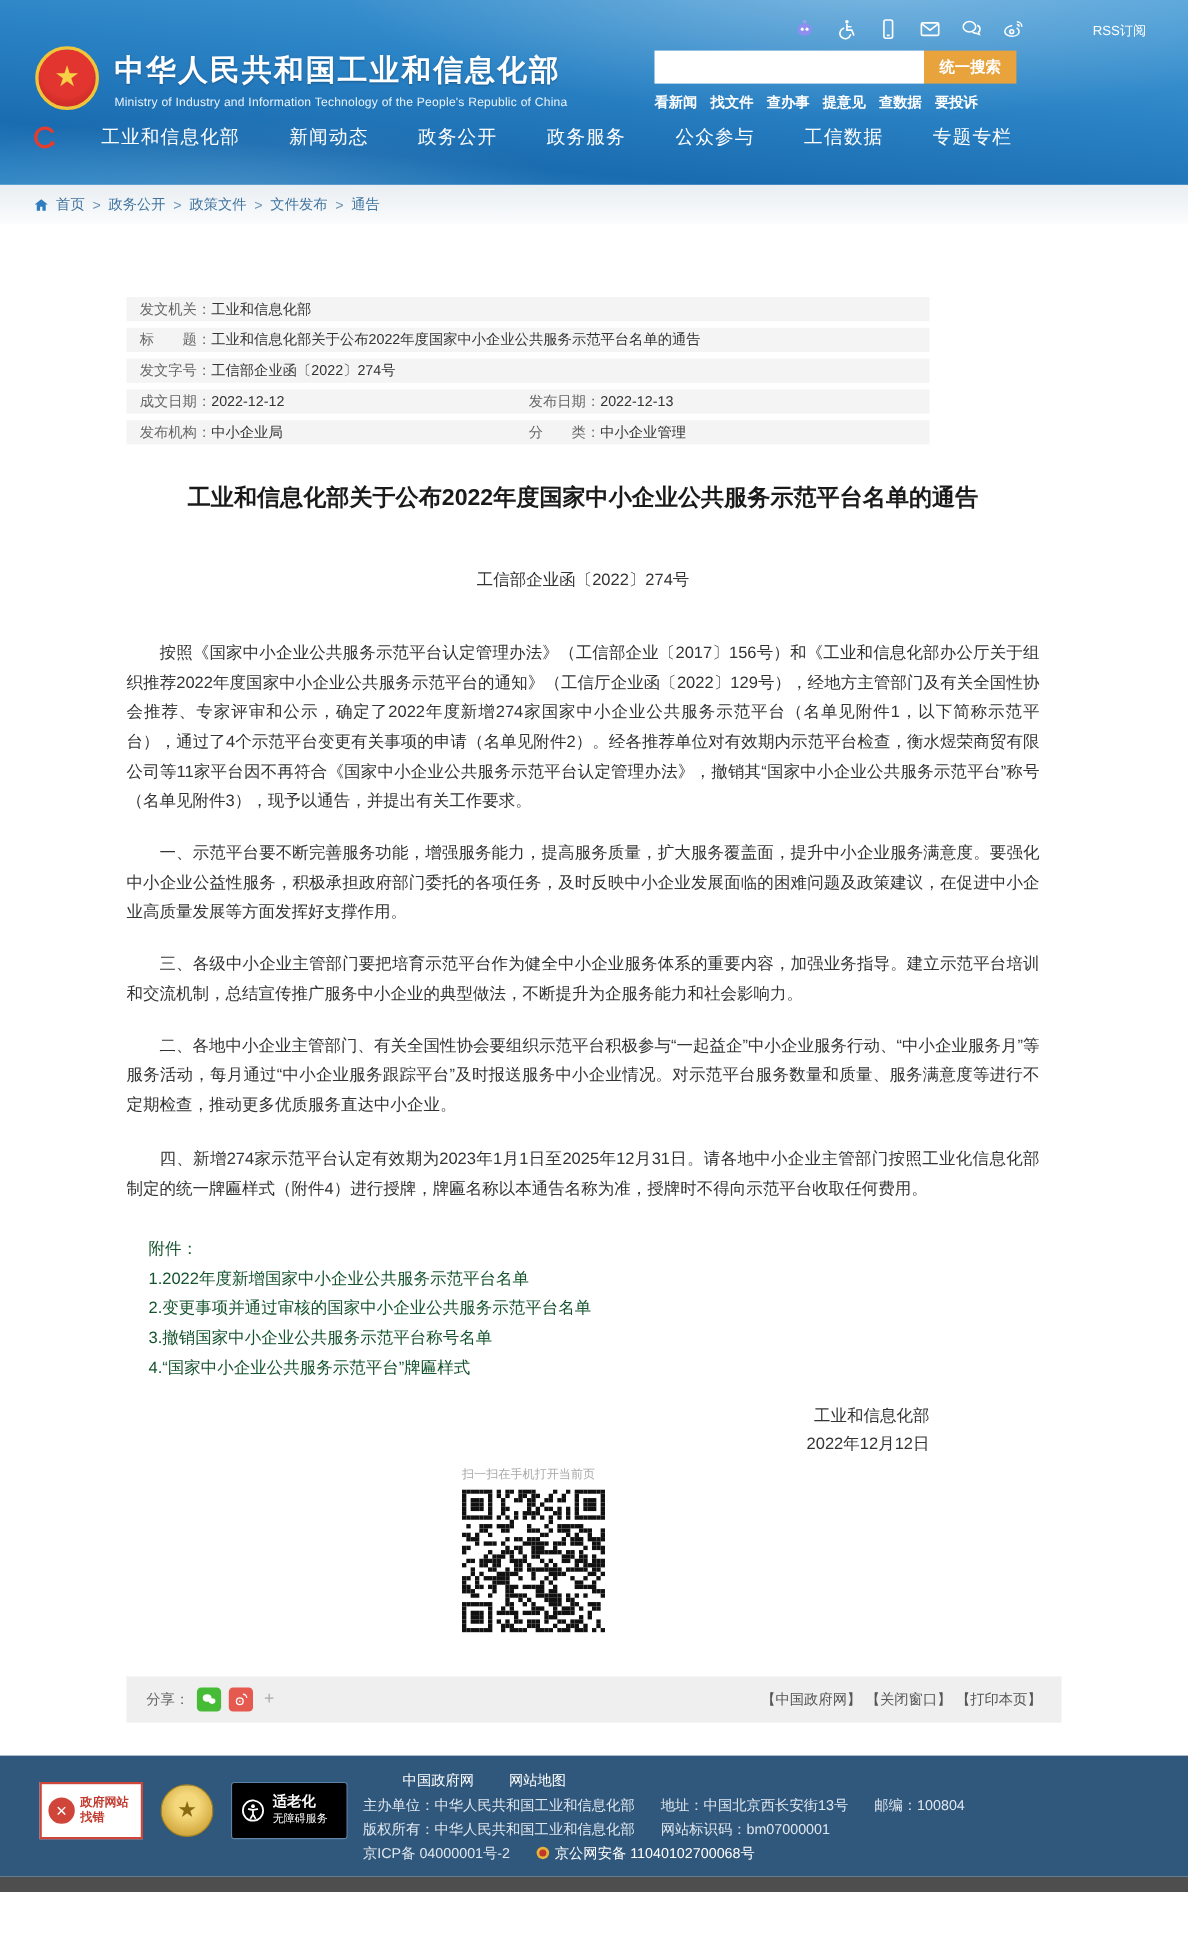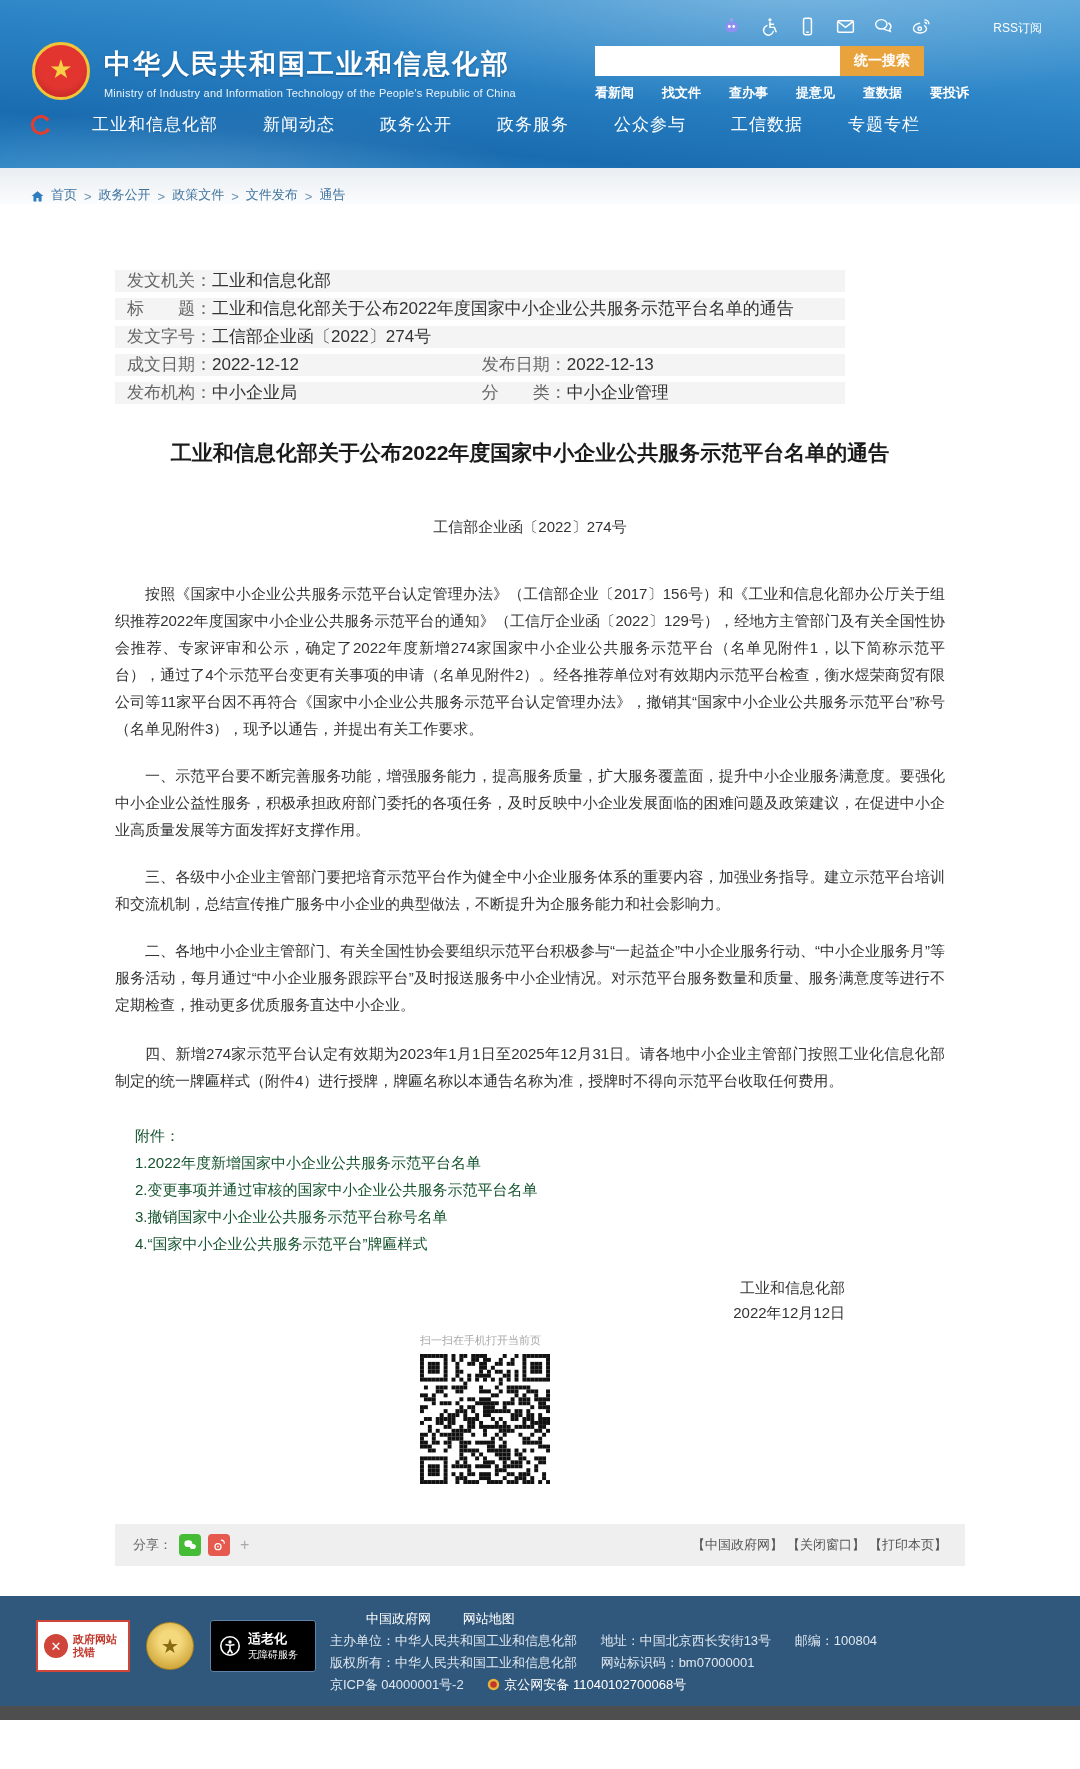--- a/index.html
+++ b/index.html
@@ -29,40 +29,40 @@
     border:3px solid #f0c53a; display:flex; align-items:center; justify-content:center;
   }
   .emblem .star{ color:#f7d046; font-size:26px; line-height:1; margin-top:-4px; }
   .site-title-block{ position:absolute; left:104px; top:46px; }
   .site-title{ color:#fff; font-size:27px; font-weight:bold; letter-spacing:2px; text-shadow:0 1px 2px rgba(0,30,60,.35); }
   .site-subtitle{ color:#e9f3fb; font-size:11px; margin-top:5px; letter-spacing:.2px; }
 
   .search-area{ position:absolute; left:595px; top:46px; display:flex; }
   .search-input{ width:245px; height:30px; border:none; outline:none; padding:0 8px; font-size:13px; background:#fff; }
   .search-btn{ width:84px; height:30px; border:none; background:#e8a33d; color:#fff; font-size:14px; font-weight:bold; cursor:pointer; }
-  .quick-links{ position:absolute; left:595px; top:84px; display:flex; gap:28px;justify-content:flex-end; }
+  .quick-links{ position:absolute; left:595px; top:84px; display:flex; gap:12px;justify-content:flex-end; }
   .quick-links a{ color:#fff; font-size:13px; font-weight:bold; }
 
   .nav-logo{ position:absolute; left:28px; top:113px; width:24px; height:24px; }
   .main-nav{ position:absolute; left:92px; top:113px; width:828px; display:flex; justify-content:space-between; }
   .main-nav a{ color:#fff; font-size:17px; letter-spacing:1px; }
 
   
   .breadcrumb{
-    height:36px; display:flex; align-items:flex-end; padding-left:30px; font-size:13px; color:#41749f;
+    height:36px; display:flex; align-items:center; padding-left:30px; font-size:13px; color:#41749f;
     background:linear-gradient(#e9eef2,#fbfcfd);
   }
   .breadcrumb .home-ic{ width:15px; height:15px; margin-right:6px; }
   .breadcrumb a, .breadcrumb span.crumb{ color:#41749f; }
   .breadcrumb .sep{ margin:0 7px; color:#6c93b4; }
 
   
   .doc{ width:830px; margin-left:115px; }
   .meta-table{ margin-top:66px; width:730px; }
-  .meta-row{ background:#f4f4f4; height:22px; line-height:22px; font-size:17px; padding-left:12px; margin-bottom:6px; white-space:nowrap; overflow:hidden; }
+  .meta-row{ background:#f4f4f4; height:22px; line-height:22px; font-size:13px; padding-left:12px; margin-bottom:6px; white-space:nowrap; overflow:hidden; }
   .meta-row .pair{ display:inline-block; }
   .meta-row .pair.w{ width:350px; }
   .meta-row .lbl{ color:#666; }
   .meta-row .val{ color:#333; }
 
   .doc-title{ margin:34px 0 0; width:830px; text-align:center; font-size:21px; line-height:30px; font-weight:bold; color:#1a1a1a; }
   .doc-number{ margin-top:50px; text-align:center; font-size:15px; color:#333; height:22px; }
 
   .doc p{ margin:20px 0 0; font-size:15px; line-height:27px; color:#333; text-align:justify; text-indent:2em; }
   .doc p.first{ margin-top:40px; }

